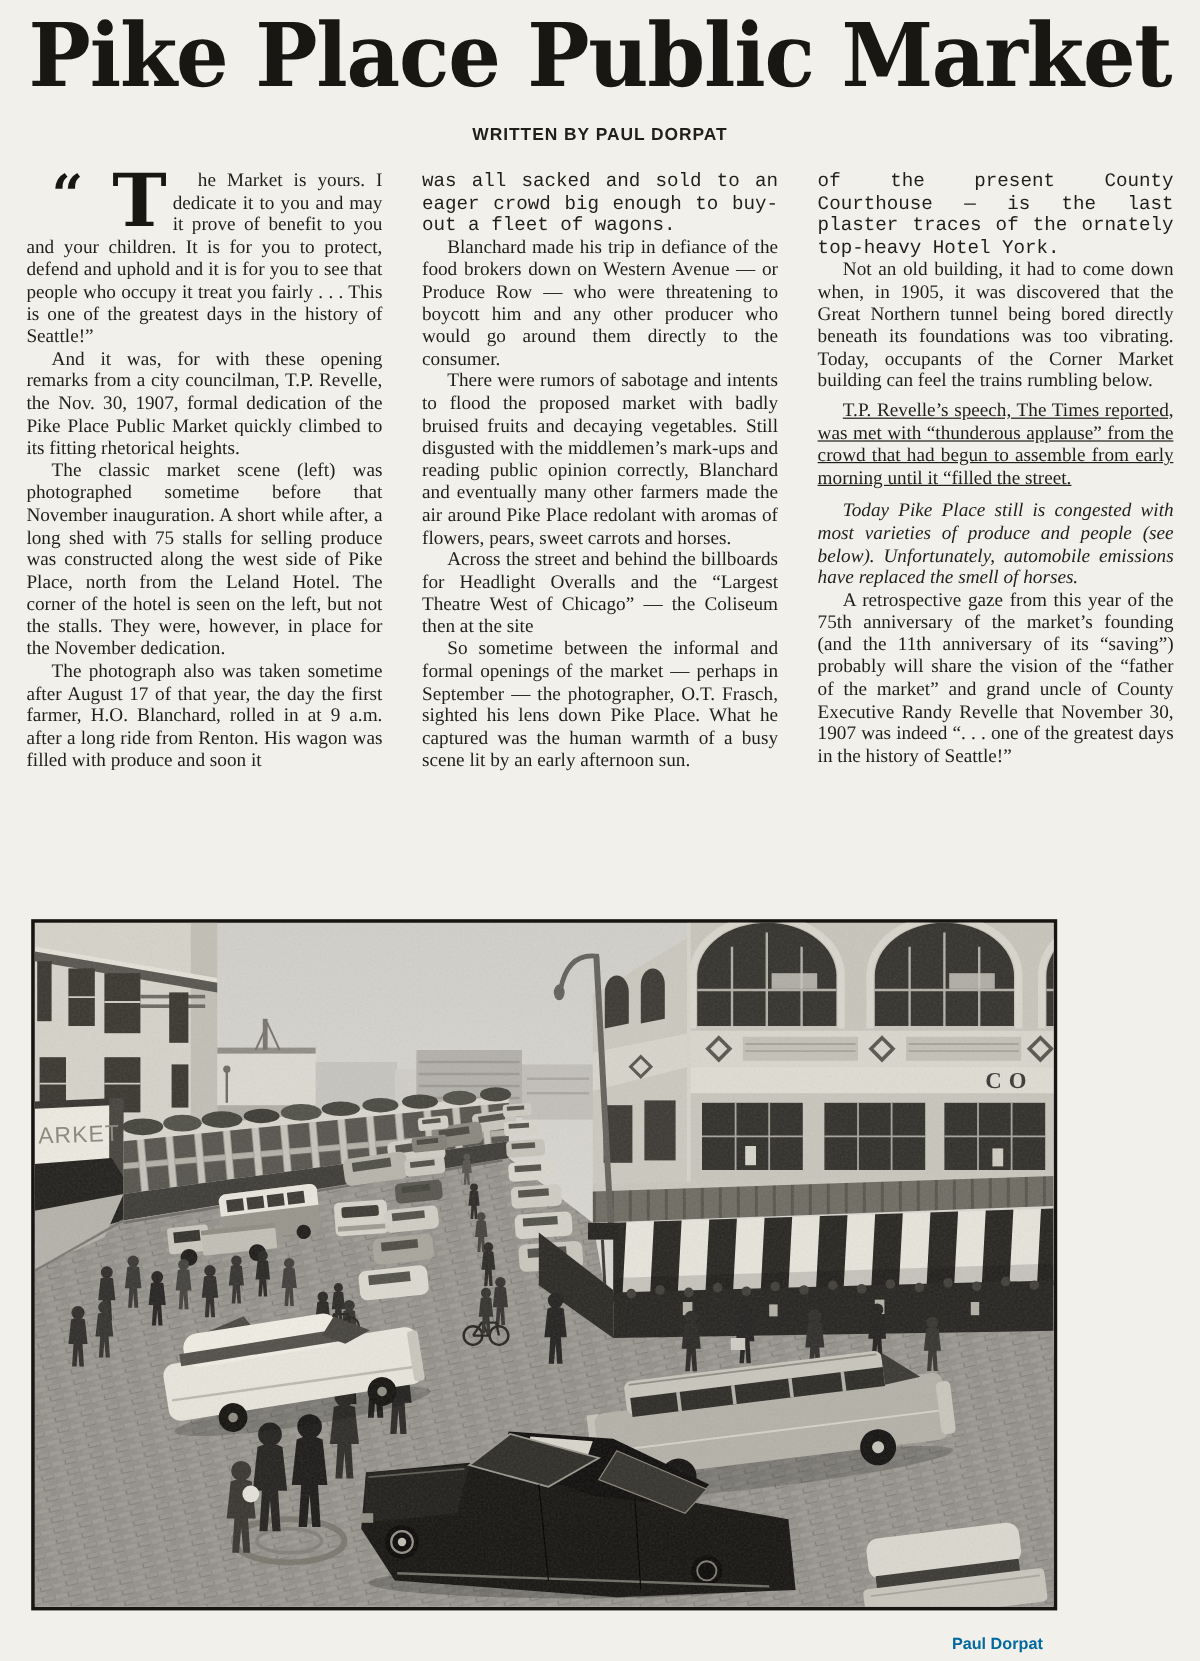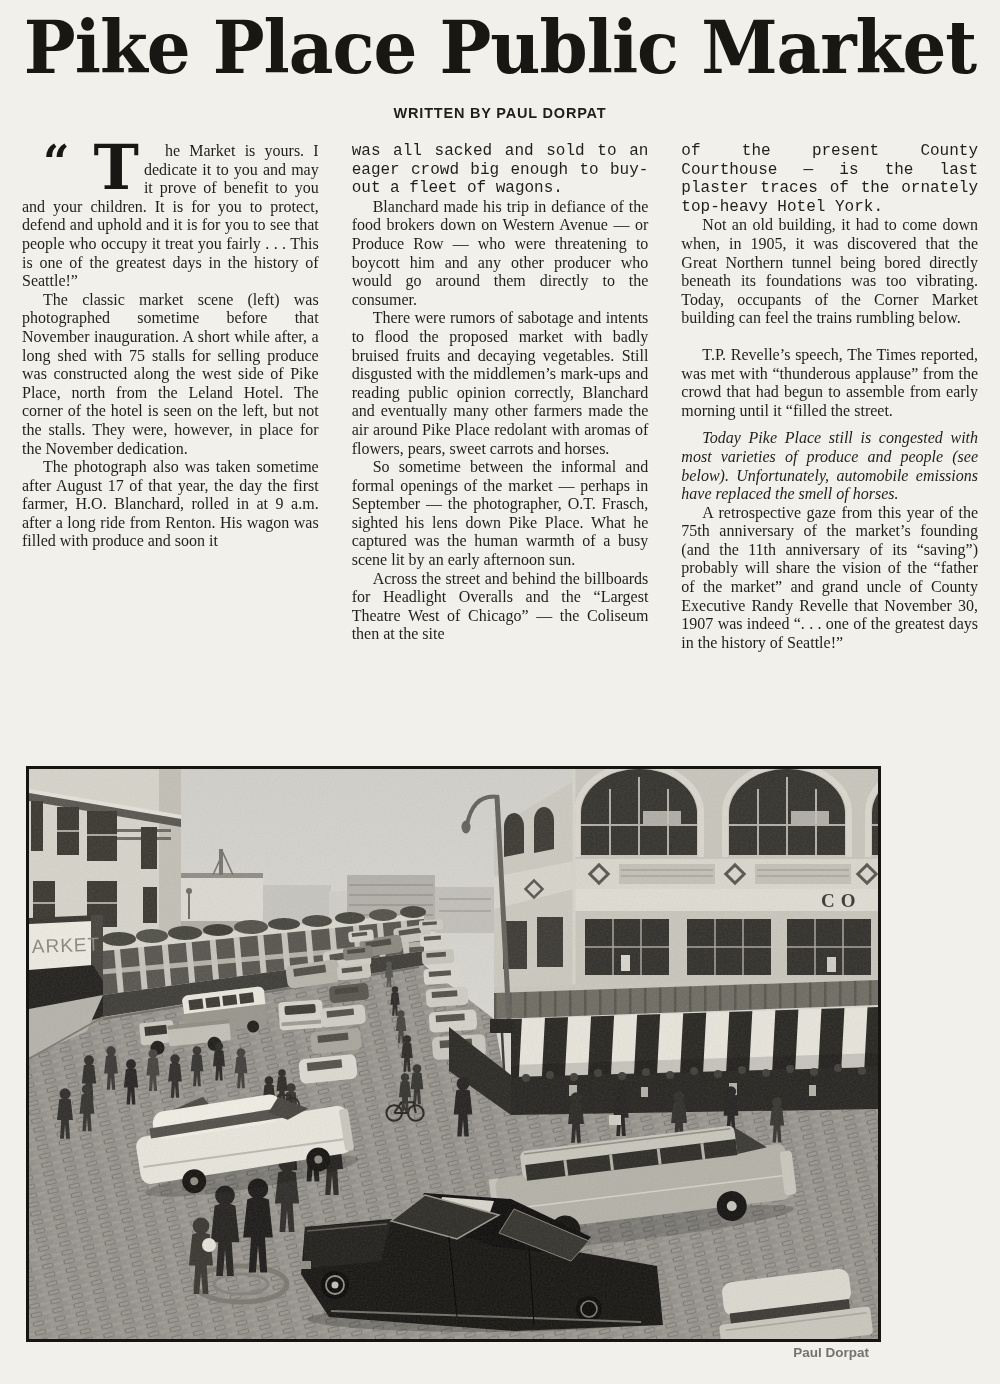--- a/index.html
+++ b/index.html
@@ -19,69 +19,70 @@
     text-align:center;font-family:"Liberation Sans", sans-serif;
     font-weight:bold;font-size:14.5px;letter-spacing:0.8px;
     margin-top:20px;color:#211f1b;
   }
   .cols{
     display:flex;gap:33px;margin:21px 22px 0;height:588px;overflow:hidden;
   }
   .col{flex:1;text-align:justify;font-size:16px;line-height:18.6px;}
   .col p{margin:0;text-indent:21px;}
   .col p.noind{text-indent:0;font-family:Liberation Mono, monospace;}
-  .col p.sp6{margin-top:18px;}
+  .col p.sp6{margin-top:6px;text-decoration:underline;}
   .col p.sp9{margin-top:9px;font-style:italic;}
   .col p.sp11{}
   .lead{text-indent:0;}
   .oq{
     float:left;font-family:"DejaVu Serif", serif;font-weight:bold;
     font-size:46px;line-height:0.55;height:30px;margin:8px 3px 0 0;color:#191714;
   }
   .dc{
     float:left;font-family:"DejaVu Serif", serif;font-weight:bold;
     font-size:61px;line-height:0.8;margin:2px 5px 0 0;color:#191714;
   }
   figure.photo{
     margin:36px 0 0 26px;width:849px;height:570px;
     border:3px solid #171511;background:#d8d6d0;
   }
   figure.photo svg{display:block;}
   .credit{
     width:881px;text-align:right;padding-right:12px;box-sizing:border-box;
     font-family:"Liberation Sans", sans-serif;font-weight:bold;
-    font-size:13.5px;color:#737373;margin-top:3px;
+    font-size:13.5px;color:#0369a1;margin-top:20px;
   }
   .brand{
     position:absolute;top:1426px;right:7px;
     font-family:"DejaVu Serif", serif;font-weight:normal;
     font-size:16.5px;letter-spacing:1.5px;color:#a16207;
   }
   .brand .sq{font-family:"DejaVu Sans", sans-serif;font-size:13px;margin-right:7px;letter-spacing:0;}
 </style>
 </head>
 <body>
 
 <div class="page">
 
   <h1 class="headline">Pike Place Public Market</h1>
   <div class="byline">WRITTEN BY PAUL DORPAT</div>
 
   <div class="cols">
     <div class="col">
       <p class="lead"><span class="oq">“</span><span class="dc">T</span><span>he Market is yours. I dedicate it to you and may it prove of benefit to you and your children. It is for you to protect, defend and uphold and it is for you to see that people who occupy it treat you fairly . . . This is one of the greatest days in the history of Seattle!”</span></p>
+      <p>And it was, for with these opening remarks from a city councilman, T.P. Revelle, the Nov. 30, 1907, formal dedication of the Pike Place Public Market quickly climbed to its fitting rhetorical heights.</p>
       <p>The classic market scene (left) was photographed sometime before that November inauguration. A short while after, a long shed with 75 stalls for selling produce was constructed along the west side of Pike Place, north from the Leland Hotel. The corner of the hotel is seen on the left, but not the stalls. They were, however, in place for the November dedication.</p>
       <p>The photograph also was taken sometime after August 17 of that year, the day the first farmer, H.O. Blanchard, rolled in at 9 a.m. after a long ride from Renton. His wagon was filled with produce and soon it</p>
     </div>
     <div class="col">
       <p class="noind">was all sacked and sold to an eager crowd big enough to buy-out a fleet of wagons.</p>
       <p>Blanchard made his trip in defiance of the food brokers down on Western Avenue — or Produce Row — who were threatening to boycott him and any other producer who would go around them directly to the consumer.</p>
       <p>There were rumors of sabotage and intents to flood the proposed market with badly bruised fruits and decaying vegetables. Still disgusted with the middlemen’s mark-ups and reading public opinion correctly, Blanchard and eventually many other farmers made the air around Pike Place redolant with aromas of flowers, pears, sweet carrots and horses.</p>
+      <p>Across the street and behind the billboards for Headlight Overalls and the “Largest Theatre West of Chicago” — the Coliseum then at the site</p>
       <p>So sometime between the informal and formal openings of the market — perhaps in September — the photographer, O.T. Frasch, sighted his lens down Pike Place. What he captured was the human warmth of a busy scene lit by an early afternoon sun.</p>
-      <p>Across the street and behind the billboards for Headlight Overalls and the “Largest Theatre West of Chicago” — the Coliseum then at the site</p>
     </div>
     <div class="col">
       <p class="noind">of the present County Courthouse — is the last plaster traces of the ornately top-heavy Hotel York.</p>
       <p>Not an old building, it had to come down when, in 1905, it was discovered that the Great Northern tunnel being bored directly beneath its foundations was too vibrating. Today, occupants of the Corner Market building can feel the trains rumbling below.</p>
       <p class="sp6">T.P. Revelle’s speech, The Times reported, was met with “thunderous applause” from the crowd that had begun to assemble from early morning until it “filled the street.</p>
       <p class="sp9">Today Pike Place still is congested with most varieties of produce and people (see below). Unfortunately, automobile emissions have replaced the smell of horses.</p>
       <p class="sp11">A retrospective gaze from this year of the 75th anniversary of the market’s founding (and the 11th anniversary of its “saving”) probably will share the vision of the “father of the market” and grand uncle of County Executive Randy Revelle that November 30, 1907 was indeed “. . . one of the greatest days in the history of Seattle!”</p>
     </div>
   </div>
 

